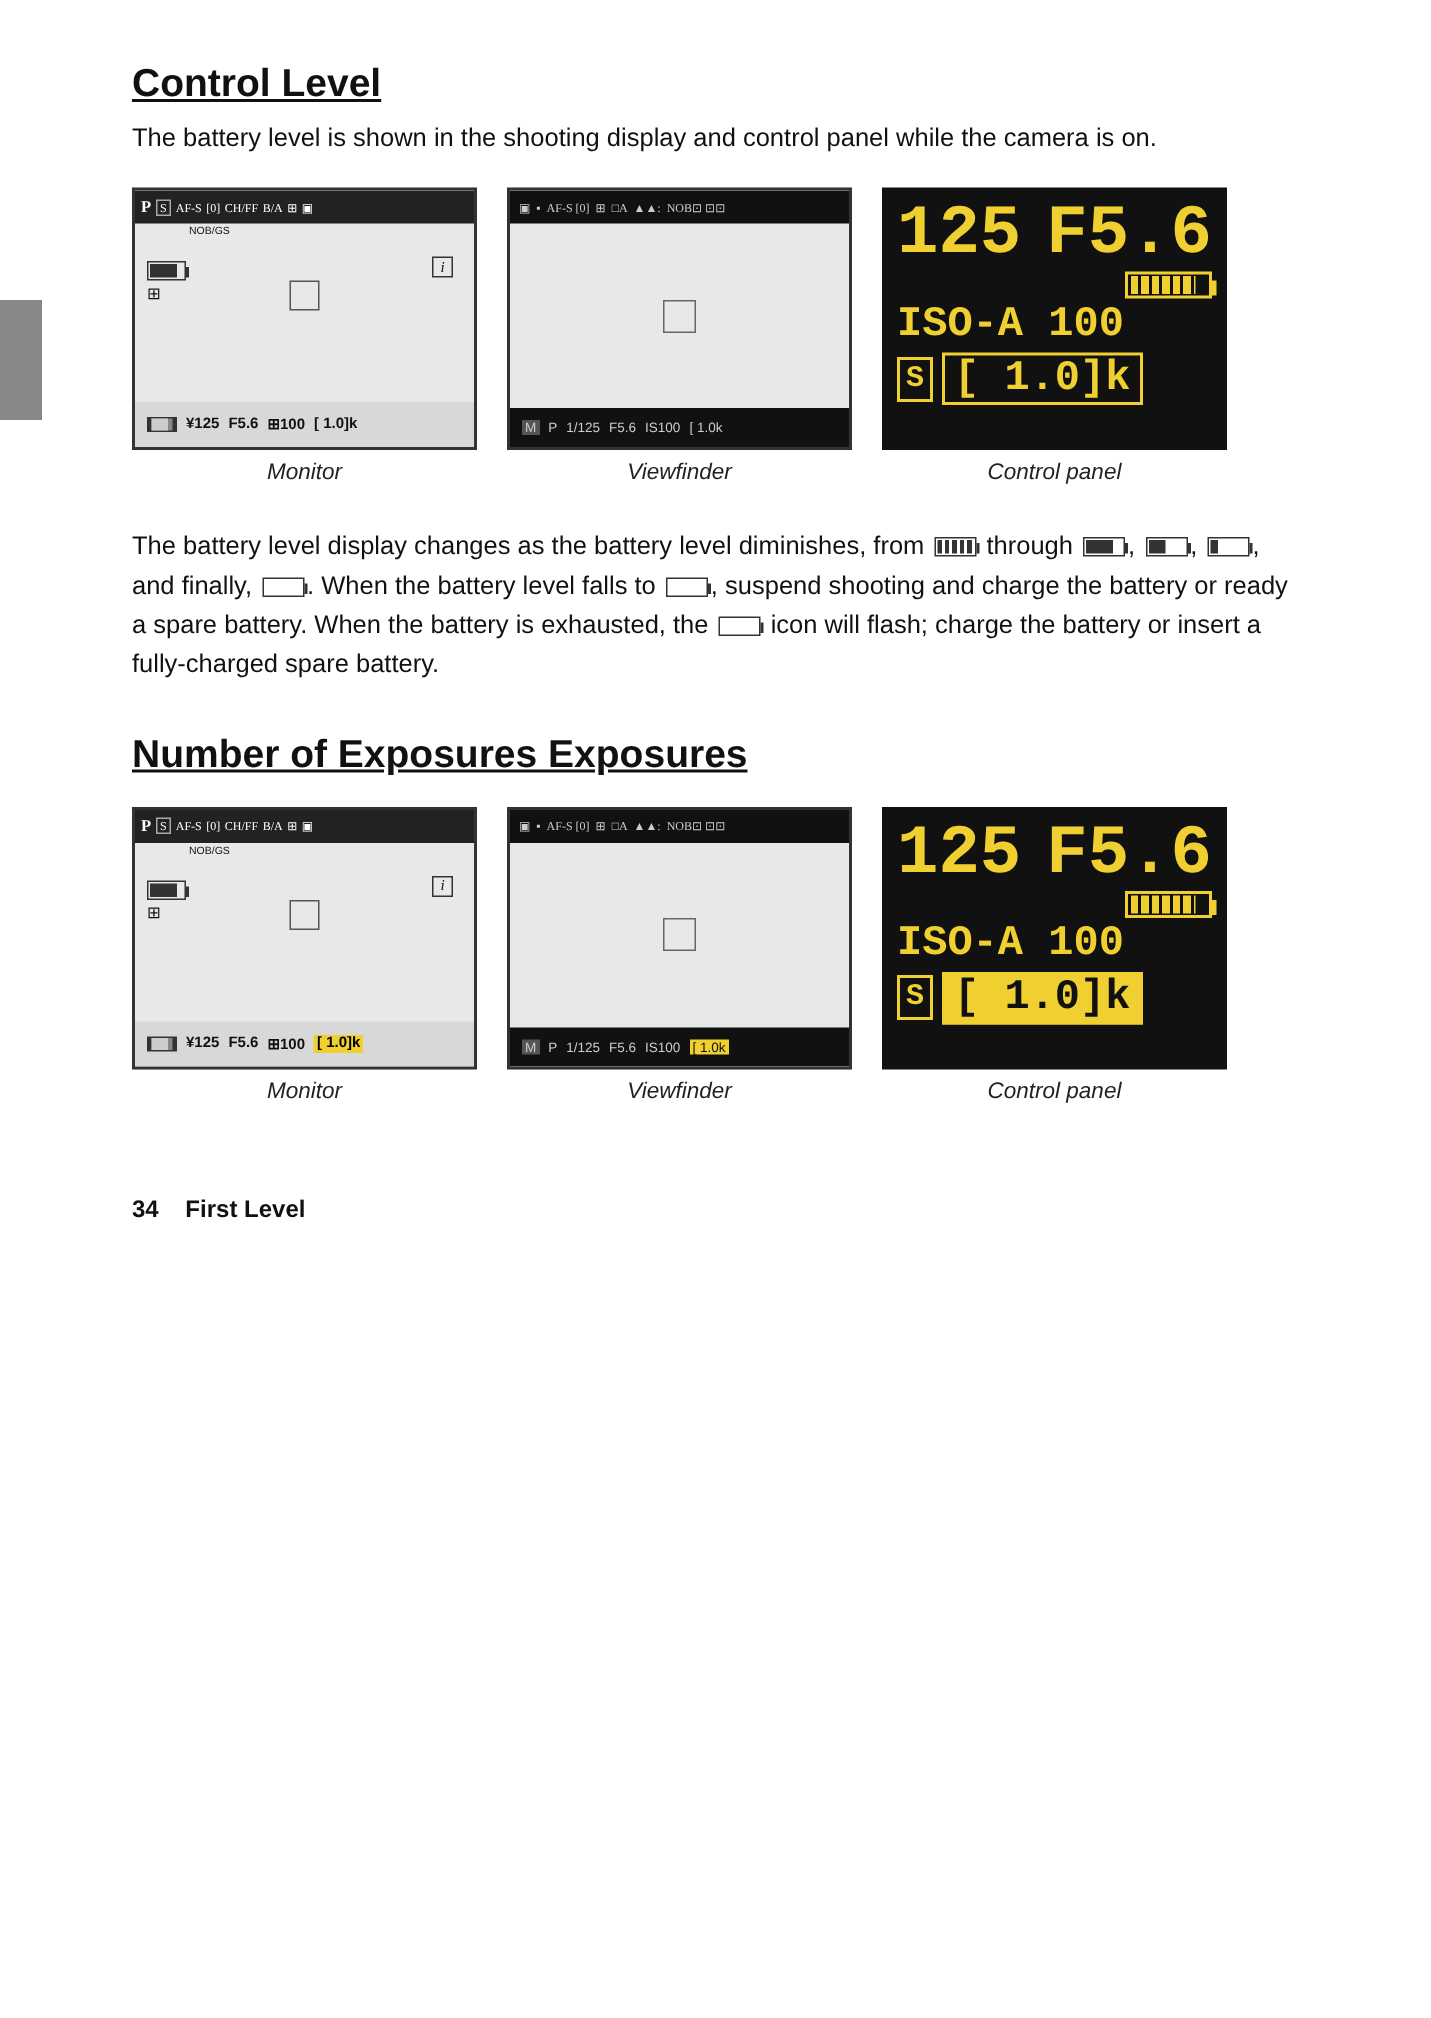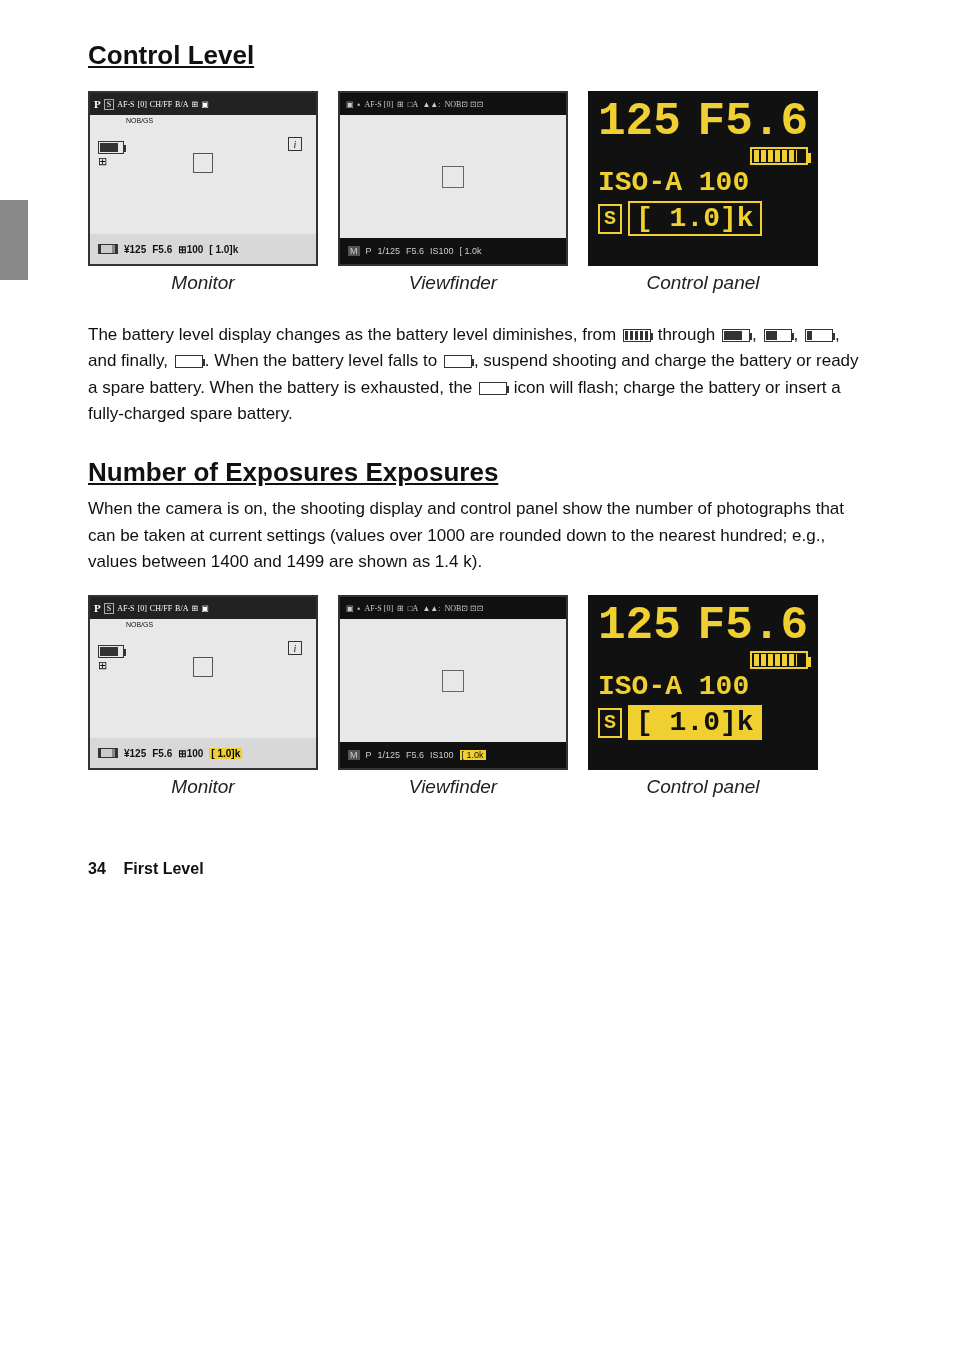--- a/index.html
+++ b/index.html
@@ -56,21 +56,21 @@
     }
 
     .display-item {
       display: flex;
       flex-direction: column;
       align-items: center;
     }
 
     .display-label {
       font-style: italic;
-      font-size: 19px;
+      font-size: 15px;
       font-family: Arial, sans-serif;
       margin-top: 6px;
       color: #222;
     }
 
     
     .monitor-panel {
       width: 230px;
       height: 175px;
       border: 2px solid #333;
@@ -254,20 +254,21 @@
   </style>
 </head>
 <body>
 
 <div class="page">
 
   <div class="left-tab"></div>
 
   <div class="section">
     <h2>Control Level</h2>
+    <p class="body-text">The battery level is shown in the shooting display and control panel while the camera is on.</p>
 
     <div class="display-row">
 
       <div class="display-item">
         <div class="monitor-panel">
 
           <div class="monitor-top-bar">
             <span style="font-weight:bold;font-size:11px;color:#fff;">P</span>
             <span style="border:1px solid #aaa;padding:0 2px;font-size:8px;">S</span>
             <span style="font-size:8px;">AF-S</span>
@@ -375,21 +376,20 @@
         <span style="display:inline-block;border:1.5px solid #333;width:28px;height:13px;position:relative;vertical-align:middle;margin:0 2px;"><span style="position:absolute;right:-3px;top:3px;width:2px;height:7px;background:#333;"></span></span>,
         suspend shooting and charge the battery or ready a spare battery. When the battery is exhausted,
         the <span style="display:inline-block;border:1.5px solid #333;width:28px;height:13px;position:relative;vertical-align:middle;margin:0 2px;"><span style="position:absolute;right:-3px;top:3px;width:2px;height:7px;background:#333;"></span></span>
         icon will flash; charge the battery or insert a fully-charged spare battery.
       </p>
     </div>
   </div>
 
   <div class="section">
     <h2>Number of Exposures Exposures</h2>
-    <p class="body-text">When the camera is on, the shooting display and control panel show the number of photographs that can be taken at current settings (values over 1000 are rounded down to the nearest hundred; e.g., values between 1400 and 1499 are shown as 1.4 k).</p>
 
     <div class="display-row">
 
       <div class="display-item">
         <div class="monitor-panel">
           <div class="monitor-top-bar">
             <span style="font-weight:bold;font-size:11px;color:#fff;">P</span>
             <span style="border:1px solid #aaa;padding:0 2px;font-size:8px;">S</span>
             <span style="font-size:8px;">AF-S</span>
             <span style="font-size:8px;">[0]</span>

